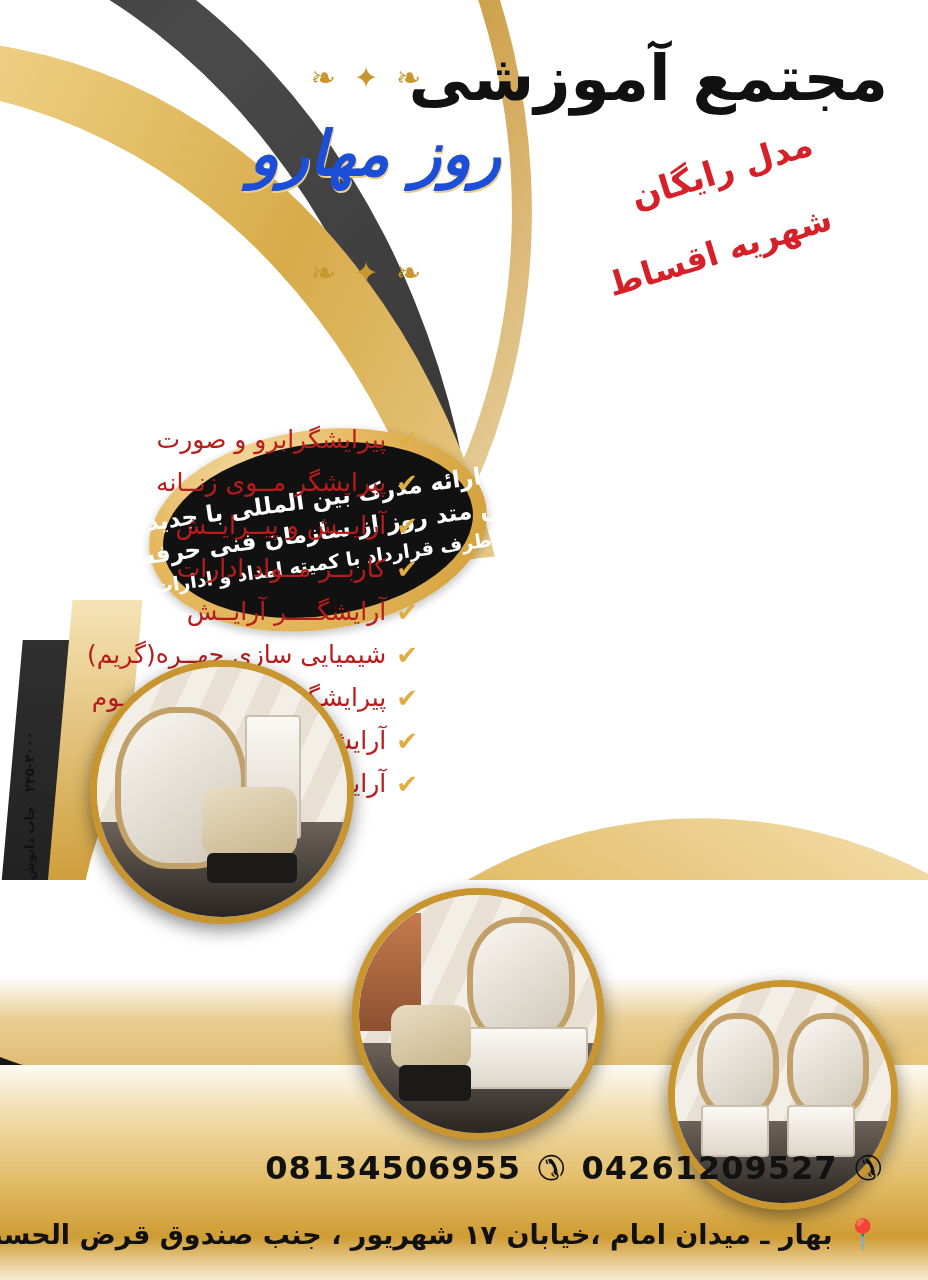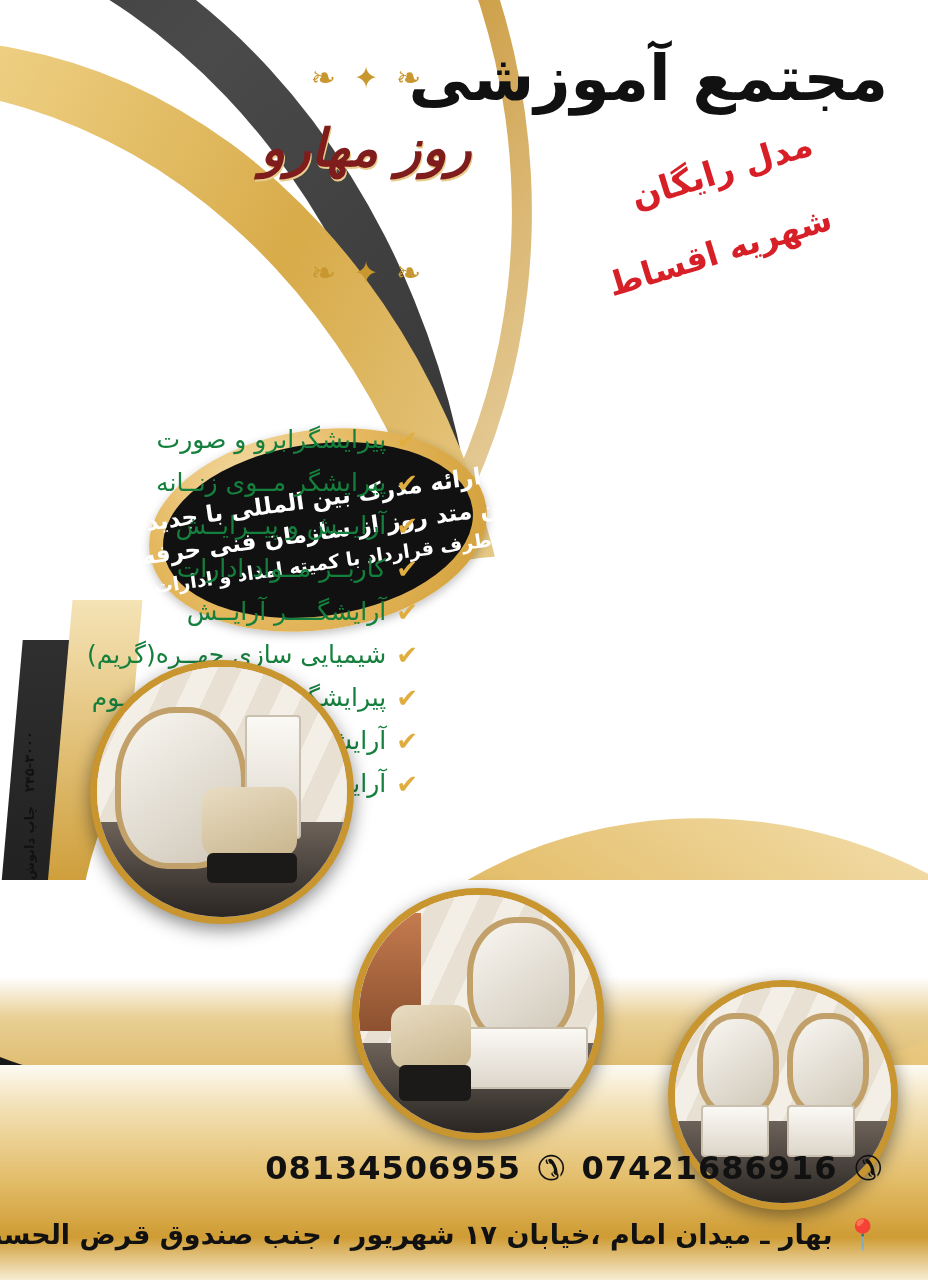--- a/index.html
+++ b/index.html
@@ -129,29 +129,29 @@
     direction: rtl;
     white-space: nowrap;
   }
   .brand-logo {
     position: absolute;
     top: 60px; right: 330px;
     width: 460px; height: 230px;
     text-align: center;
   }
   .brand-name {
-    font-size: 52px;
-    font-weight: bold;
-    color: #7f1d1d;
+    font-size: 62px;
+    font-weight: bold;
+    color: #1d4ed8;
     font-style: italic;
     direction: rtl;
     line-height: 1.1;
     text-shadow: 1px 2px 0 #e9cd8d;
     position: absolute;
-    right: 22px; top: 60px;
+    right: 13px; top: 60px;
     width: 420px;
   }
   .flourish {
     position: absolute;
     left: 0; right: 0;
     color: #c9972f;
     font-size: 30px;
     letter-spacing: 4px;
     text-align: center;
   }
@@ -203,21 +203,21 @@
   }
   .check {
     flex: 0 0 auto;
     color: #e0ad40;
     font-size: 26px;
     line-height: 1;
     font-weight: bold;
   }
   .course-label {
     font-size: 25px;
-    color: #15803d;
+    color: #b91c1c;
     white-space: nowrap;
     letter-spacing: 1px;
   }
 
   
   .badge {
     position: absolute;
     top: 430px; right: 440px;
     width: 340px; height: 200px;
     border-radius: 50%;
@@ -466,21 +466,21 @@
       <div class="mirror" style="left:22px; top:26px; width:70px; height:92px;"></div>
       <div class="mirror" style="left:112px; top:26px; width:70px; height:92px;"></div>
       <div class="cabinet" style="left:26px; top:118px; width:64px; height:48px;"></div>
       <div class="cabinet" style="left:112px; top:118px; width:64px; height:48px;"></div>
     </div>
   </div>
 
   <div class="phones">
     <div class="phone-num">08134506955</div>
     <div class="phone-icon">✆</div>
-    <div class="phone-num">07421686916</div>
+    <div class="phone-num">04261209527</div>
     <div class="phone-icon">✆</div>
   </div>
 
   <div class="address-row">
     <div class="pin-icon">📍</div>
     <div class="address-text">بهار ـ میدان امام ،خیابان ۱۷ شهریور ، جنب صندوق قرض الحسنه</div>
   </div>
 
   <div class="print-credit">
     <span>۲۴۵-۳۰۰۰</span>

